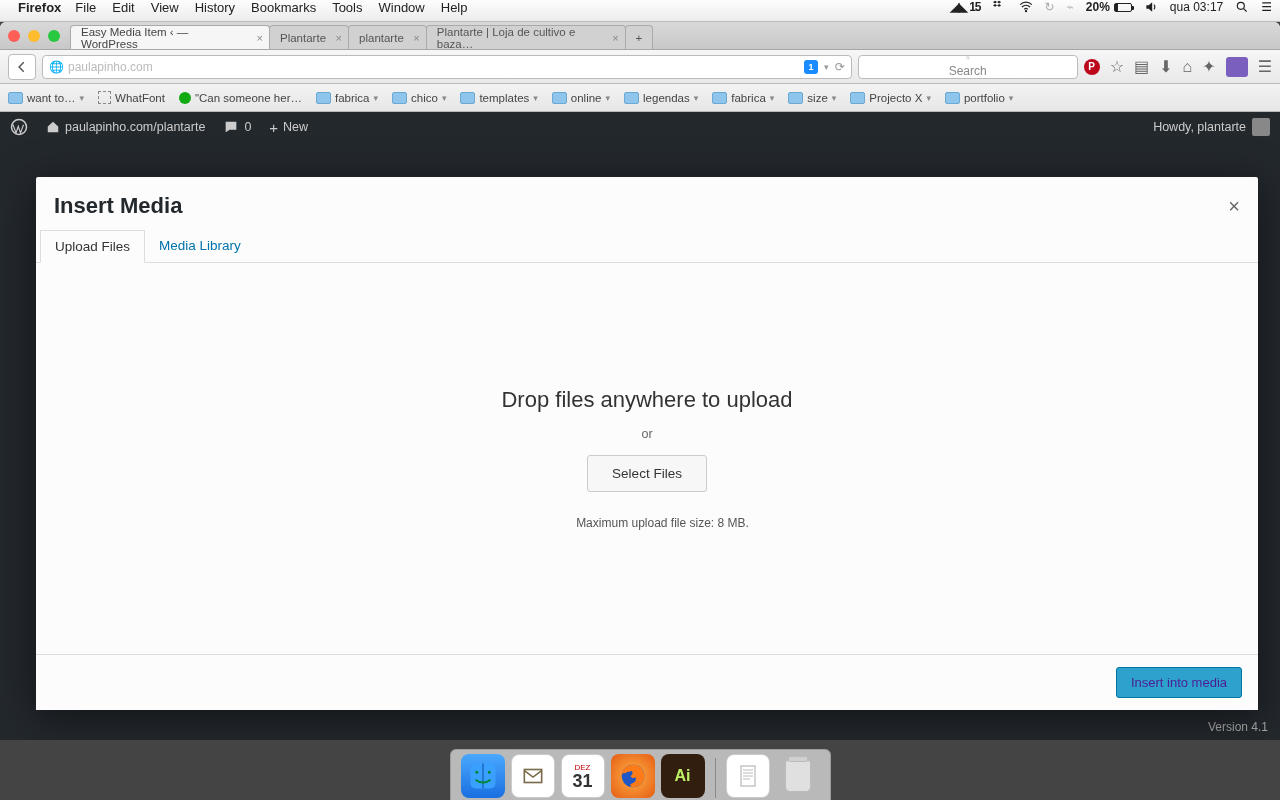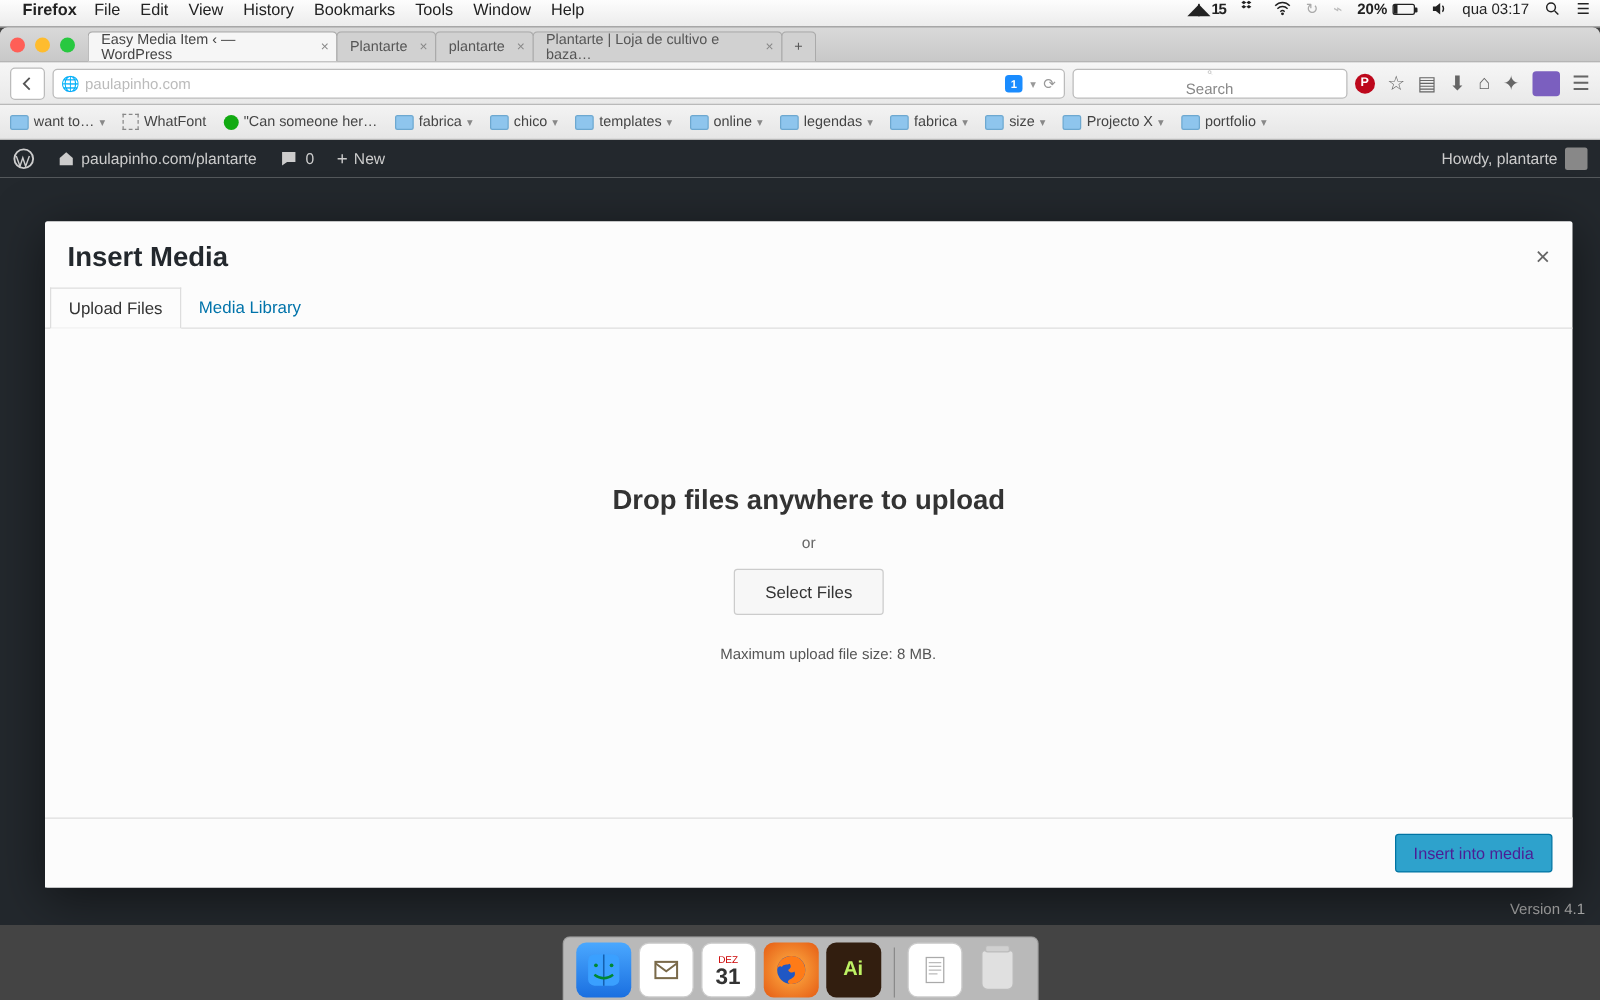--- a/index.html
+++ b/index.html
@@ -51,21 +51,21 @@
 .wpfooter{position:absolute;bottom:0;right:12px;color:#aaa;font-size:12px;padding:6px 0;}
 
 .modal{position:absolute;top:155px;left:36px;right:22px;bottom:30px;background:#fcfcfc;border-radius:2px;box-shadow:0 8px 40px rgba(0,0,0,.5);display:flex;flex-direction:column;}
 .mhead{padding:16px 18px 10px;display:flex;align-items:center;}
 .mhead h1{font-size:22px;font-weight:600;color:#23282d;}
 .mhead .close{margin-left:auto;font-size:20px;color:#666;cursor:pointer;line-height:1;}
 .mtabs{display:flex;border-bottom:1px solid #ddd;padding:0 4px;}
 .mtab{padding:8px 14px;font-size:13.5px;color:#0073aa;cursor:pointer;position:relative;top:1px;}
 .mtab.active{border:1px solid #ddd;border-bottom:1px solid #fcfcfc;color:#333;}
 .mbody{flex:1;display:flex;flex-direction:column;align-items:center;justify-content:center;gap:14px;}
-.mbody h2{font-size:22px;font-weight:700;color:#333;}
+.mbody h2{font-size:22px;font-weight:400;color:#333;}
 .mbody .or{font-size:12.5px;color:#666;}
 .selbtn{padding:10px 24px;background:#f7f7f7;border:1px solid #ccc;border-radius:3px;font-size:13.5px;color:#333;cursor:pointer;}
 .maxmsg{font-size:12px;color:#555;margin-top:10px;margin-left:31px;}
 .mfoot{border-top:1px solid #ddd;padding:12px 16px;display:flex;justify-content:flex-end;background:#fcfcfc;}
 .insertbtn{padding:7px 14px;background:#2ea2cc;border:1px solid #0074a2;color:#4c1d95;font-size:13px;border-radius:3px;cursor:pointer;}
 
 .dock{position:absolute;bottom:0;left:0;right:0;height:60px;display:flex;justify-content:center;align-items:flex-end;pointer-events:none;}
 .docktray{background:rgba(230,230,230,.72);border-radius:6px 6px 0 0;padding:4px 10px 2px;display:flex;gap:6px;align-items:flex-end;pointer-events:auto;border:1px solid rgba(0,0,0,.15);border-bottom:none;}
 .dic{width:44px;height:44px;border-radius:8px;display:flex;align-items:center;justify-content:center;font-size:22px;color:#fff;}
 .dic.finder{background:linear-gradient(#4aa8ff,#1a6fe0);}

